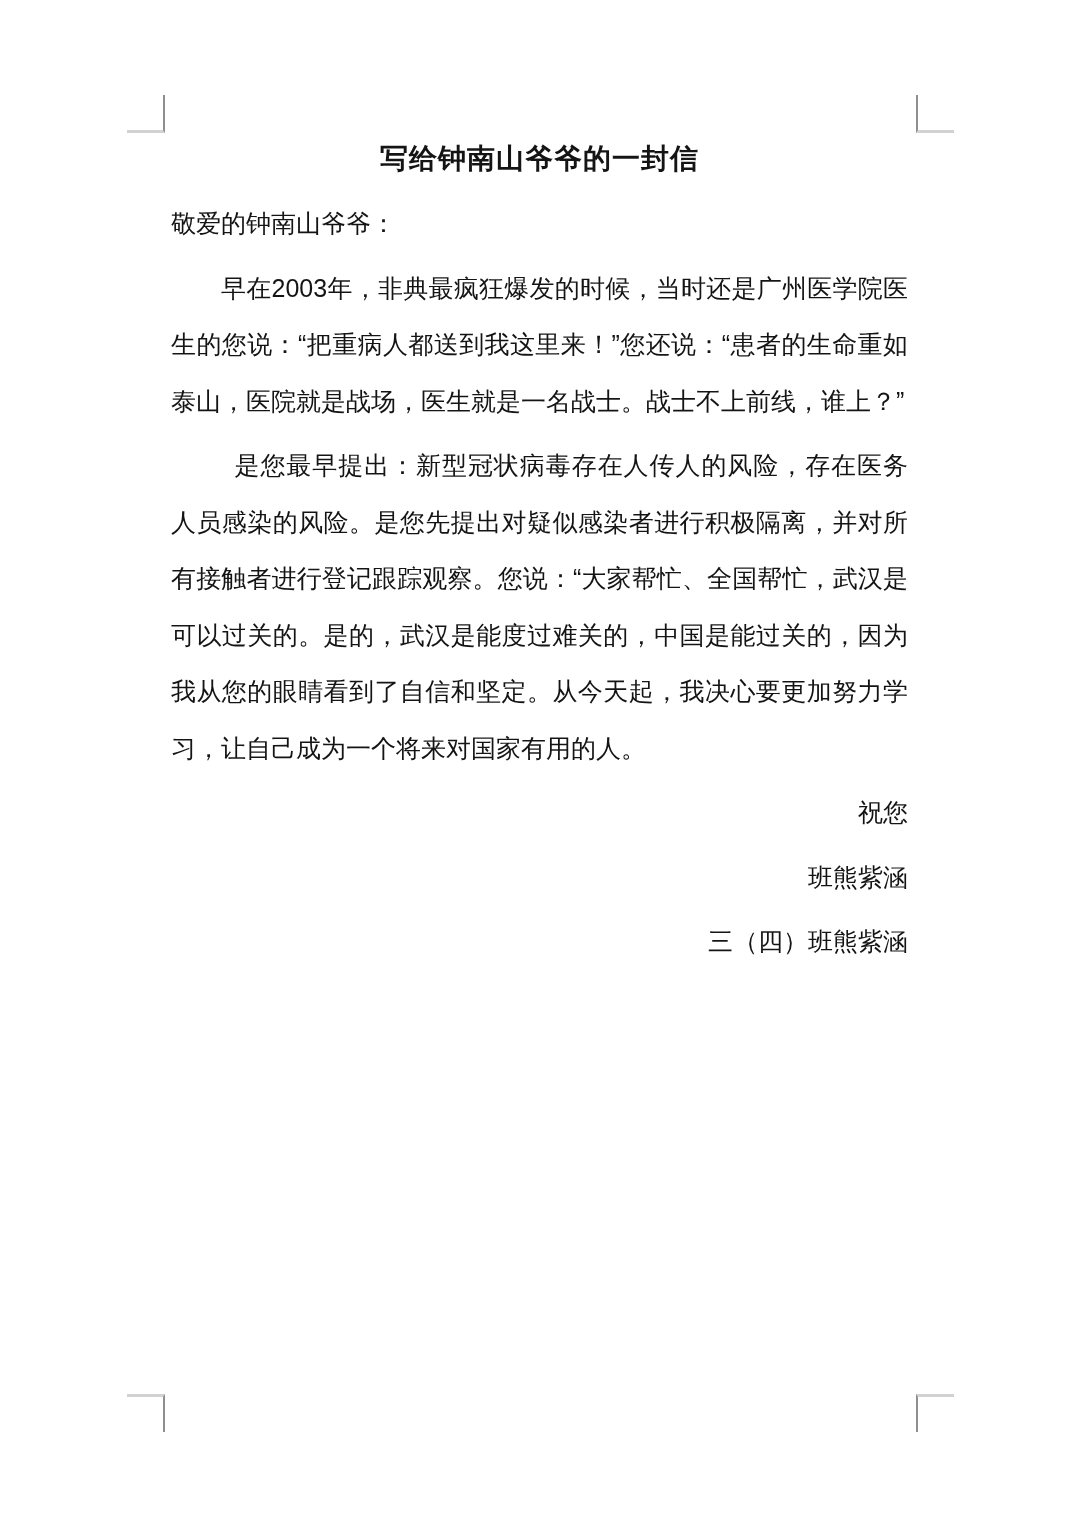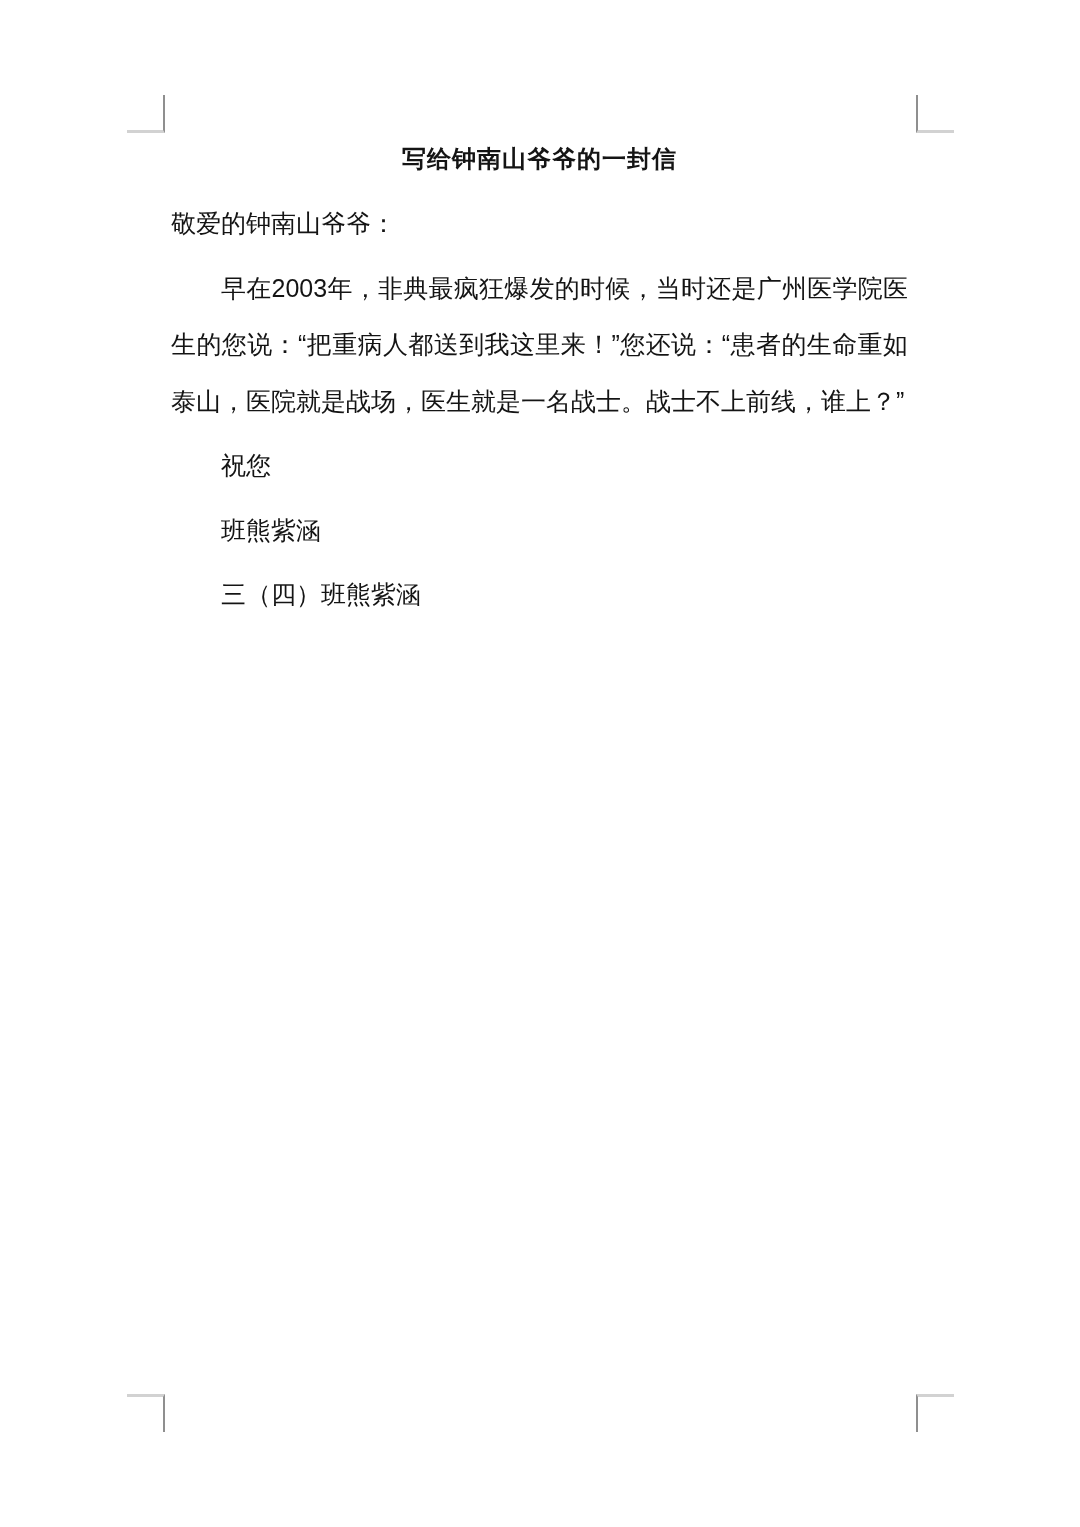--- a/index.html
+++ b/index.html
@@ -31,58 +31,59 @@
     left: 163px;
     top: 130px;
     width: 753px;
     color: #141414;
     font-size: 25px;
     line-height: 56.5px;
     text-align: justify;
   }
   .letter-title {
     margin: 0;
-    font-size: 24px;
+    font-size: 28px;
     font-weight: 600;
     line-height: 57px;
     text-align: center;
     letter-spacing: 1px;
   }
   .content p {
     margin: 8px;
   }
   .salutation {
     text-indent: 0;
   }
   .para {
     text-indent: 2em;
   }
   .close-line {
     text-indent: 2em;
-    text-align: left;
+    text-align: right;
   }
 </style>
 </head>
 <body>
 
 <div class="page">
 
   <div class="crop tl"></div>
   <div class="crop tr"></div>
   <div class="crop bl"></div>
   <div class="crop br"></div>
 
   <div class="content">
     <h1 class="letter-title">写给钟南山爷爷的一封信</h1>
 
     <p class="salutation">敬爱的钟南山爷爷：</p>
 
 
     <p class="para">早在2003年，非典最疯狂爆发的时候，当时还是广州医学院医生的您说：“把重病人都送到我这里来！”您还说：“患者的生命重如泰山，医院就是战场，医生就是一名战士。战士不上前线，谁上？”</p>
 
+    <p class="para"> 是您最早提出：新型冠状病毒存在人传人的风险，存在医务人员感染的风险。是您先提出对疑似感染者进行积极隔离，并对所有接触者进行登记跟踪观察。您说：“大家帮忙、全国帮忙，武汉是可以过关的。是的，武汉是能度过难关的，中国是能过关的，因为我从您的眼睛看到了自信和坚定。从今天起，我决心要更加努力学习，让自己成为一个将来对国家有用的人。</p>
 
     <p class="close-line">祝您</p>
 
     <p class="close-line">班熊紫涵</p>
 
     <p class="close-line">三（四）班熊紫涵</p>
 
   </div>
 
 </div>

